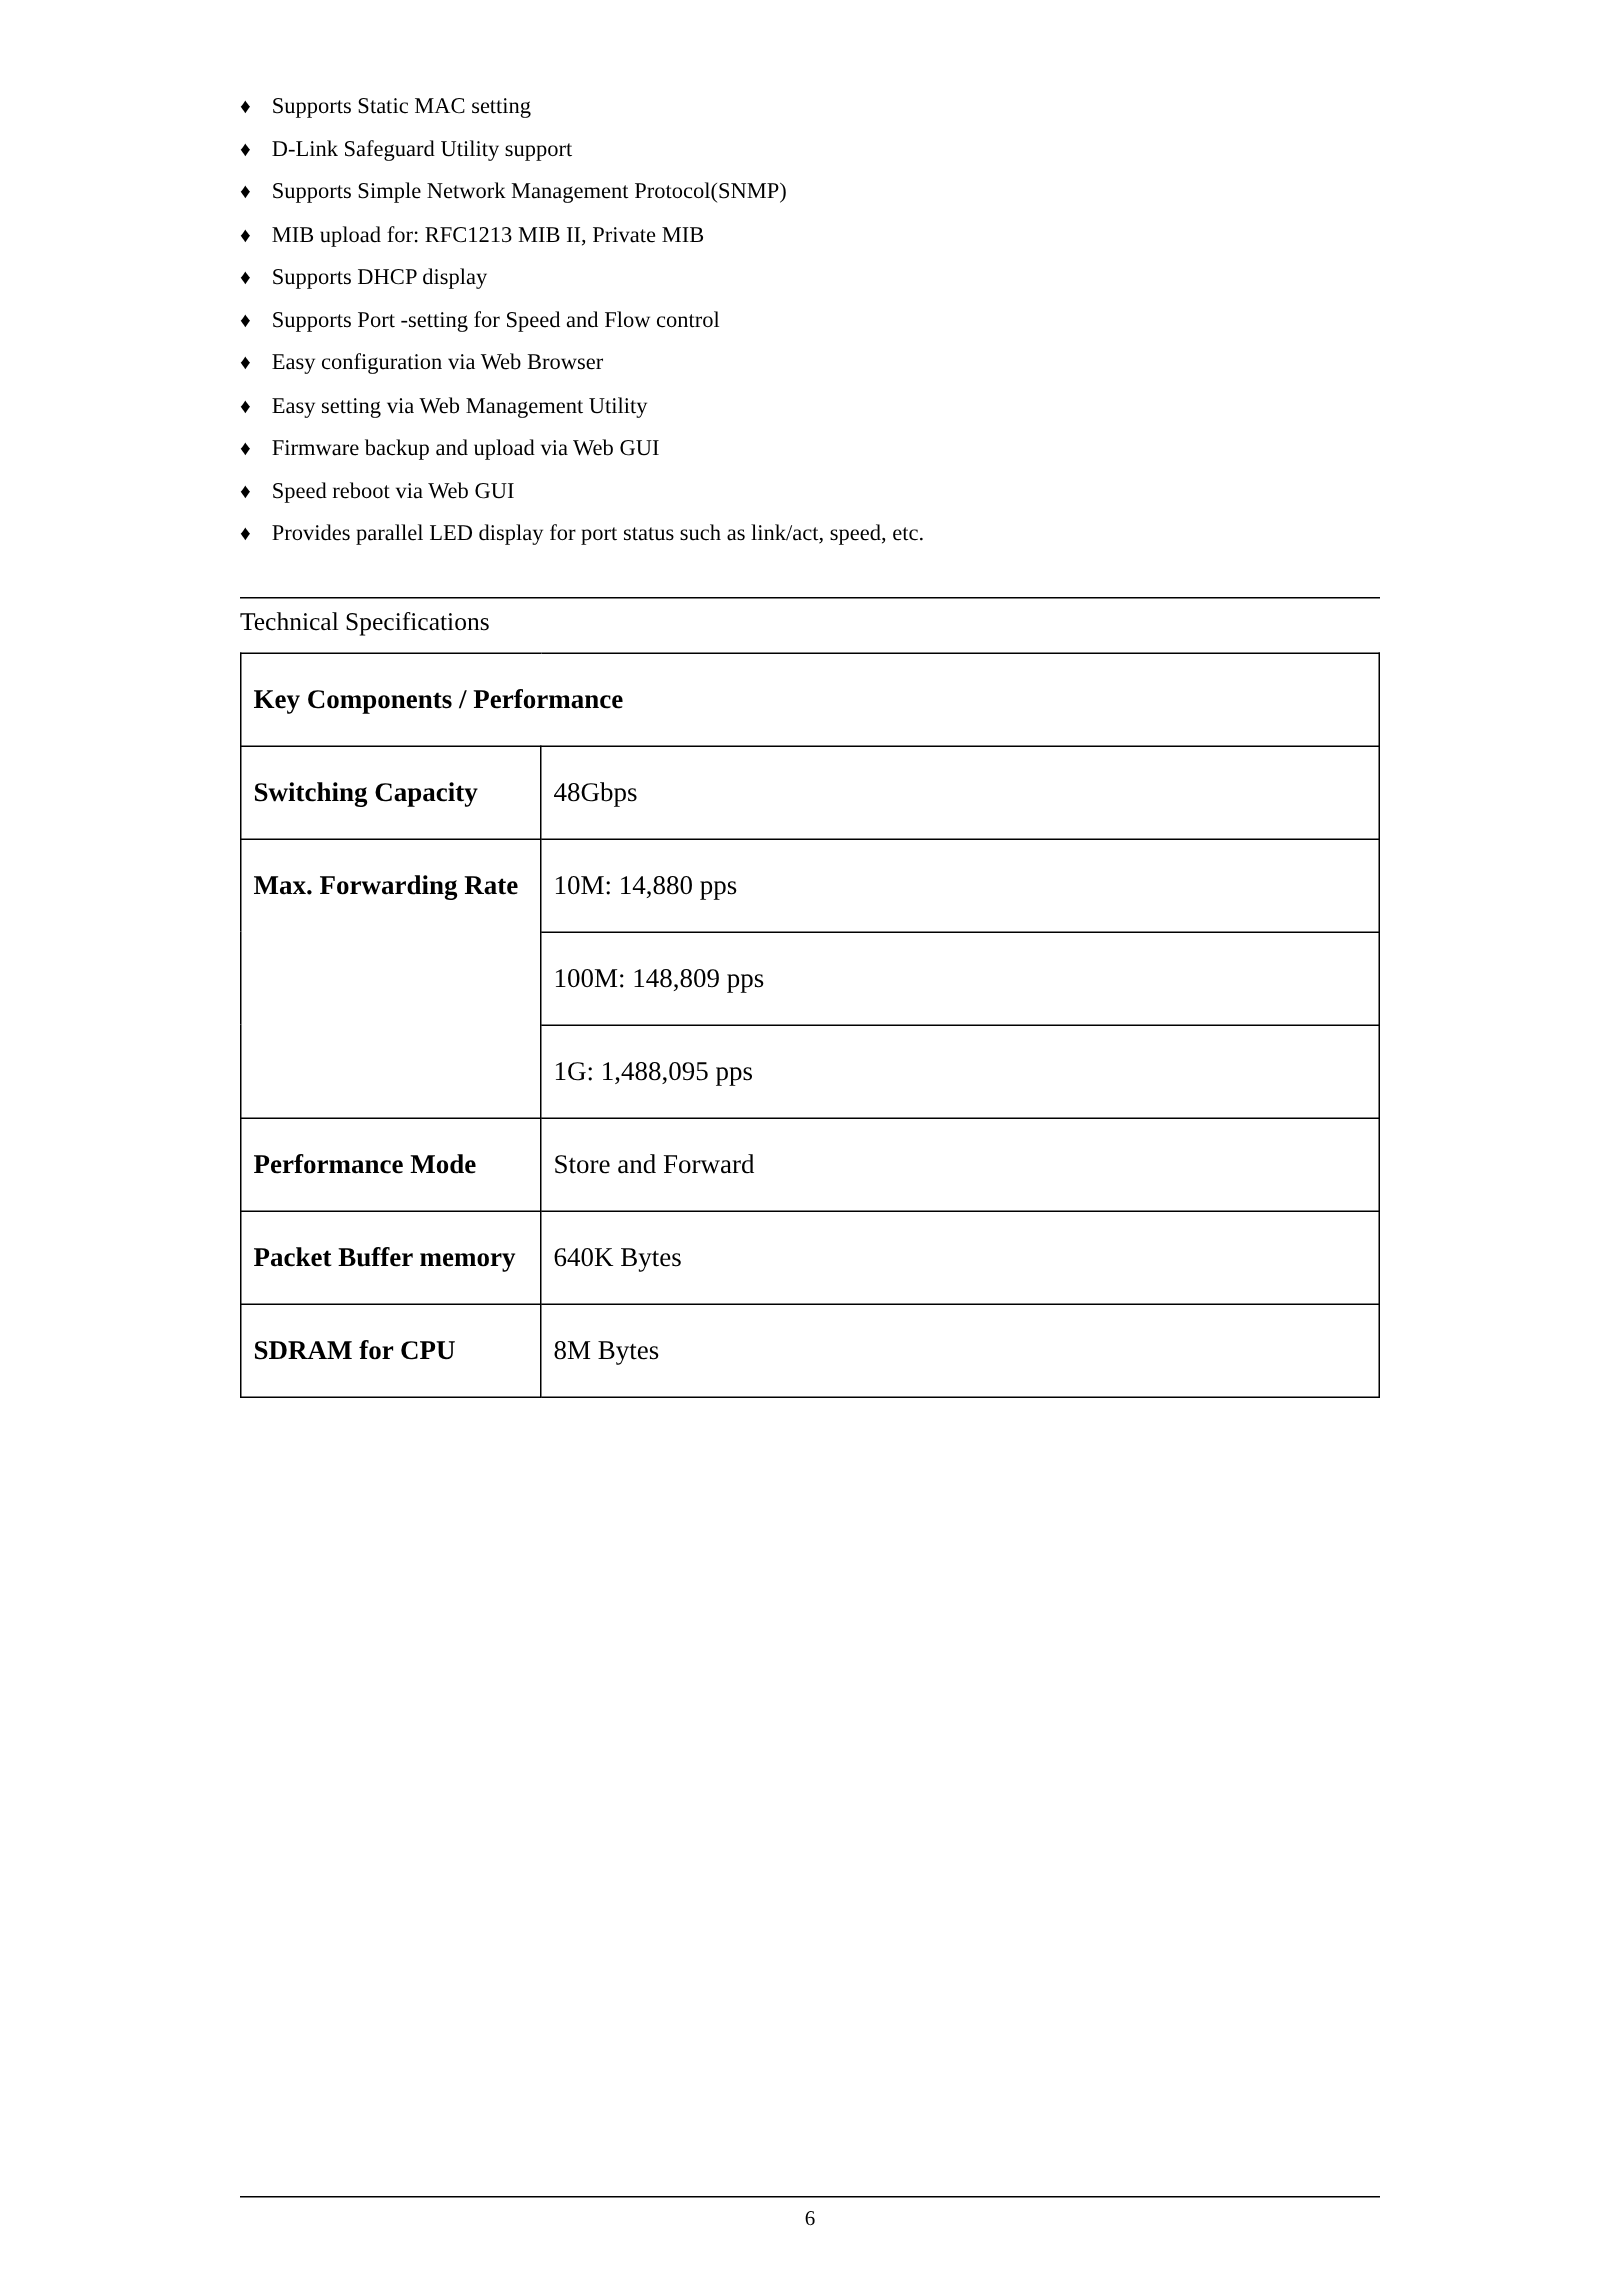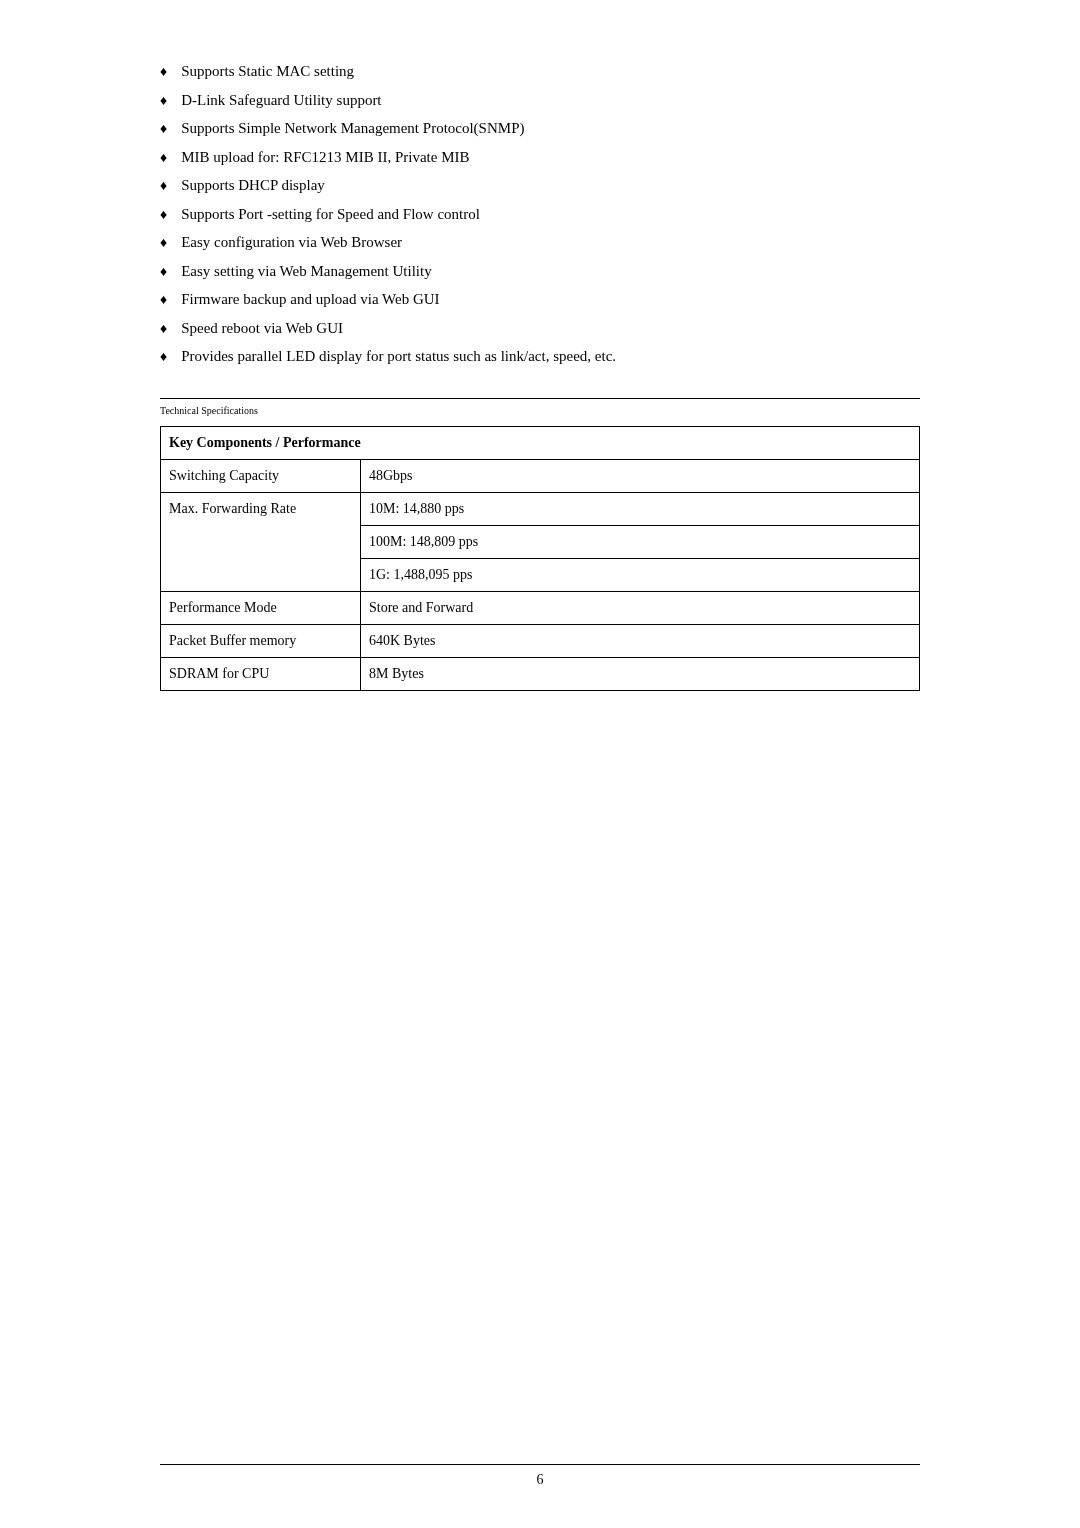--- a/index.html
+++ b/index.html
@@ -49,48 +49,48 @@
       flex: 1;
     }
 
     .section-divider {
       border: none;
       border-top: 1.5px solid #000;
       margin: 20px 0 0 0;
     }
 
     .tech-specs-title {
-      font-size: 10px;
+      font-size: 17px;
       font-weight: normal;
       margin: 6px 0 10px 0;
       font-family: Times New Roman, Times, serif;
     }
 
     .specs-table {
       width: 100%;
       border-collapse: collapse;
       border: 1.5px solid #000;
     }
 
     .specs-table th,
     .specs-table td {
       border: 1px solid #000;
-      padding: 8px 8px;
-      font-size: 14px;
+      padding: 20px 8px;
+      font-size: 18px;
       vertical-align: top;
       font-family: Times New Roman, Times, serif;
     }
 
     .specs-table .header-row th {
       font-weight: bold;
       text-align: left;
     }
 
     .specs-table .label-cell {
-      font-weight: normal;
+      font-weight: bold;
       width: 200px;
     }
 
     .specs-table .value-cell {
       font-weight: normal;
     }
 
     .page-footer {
       position: absolute;
       bottom: 40px;

